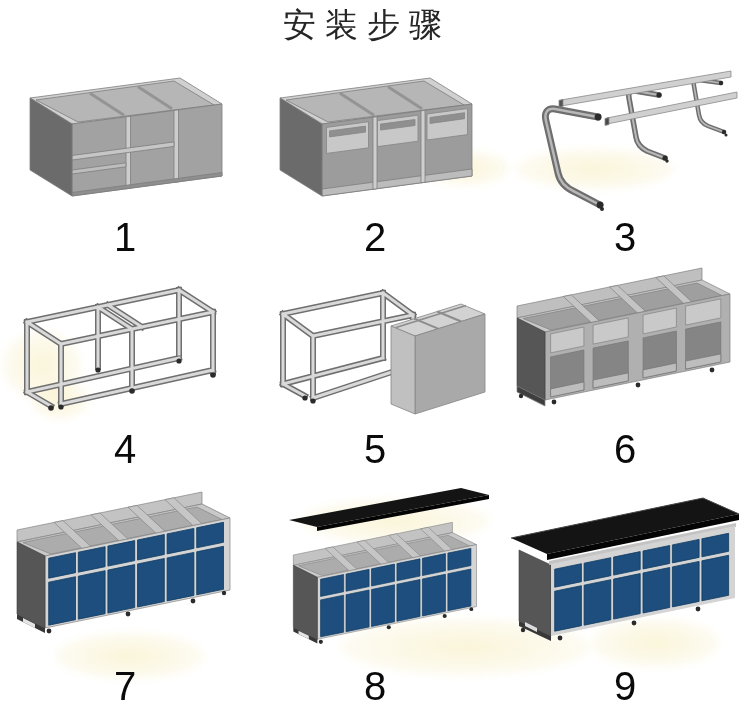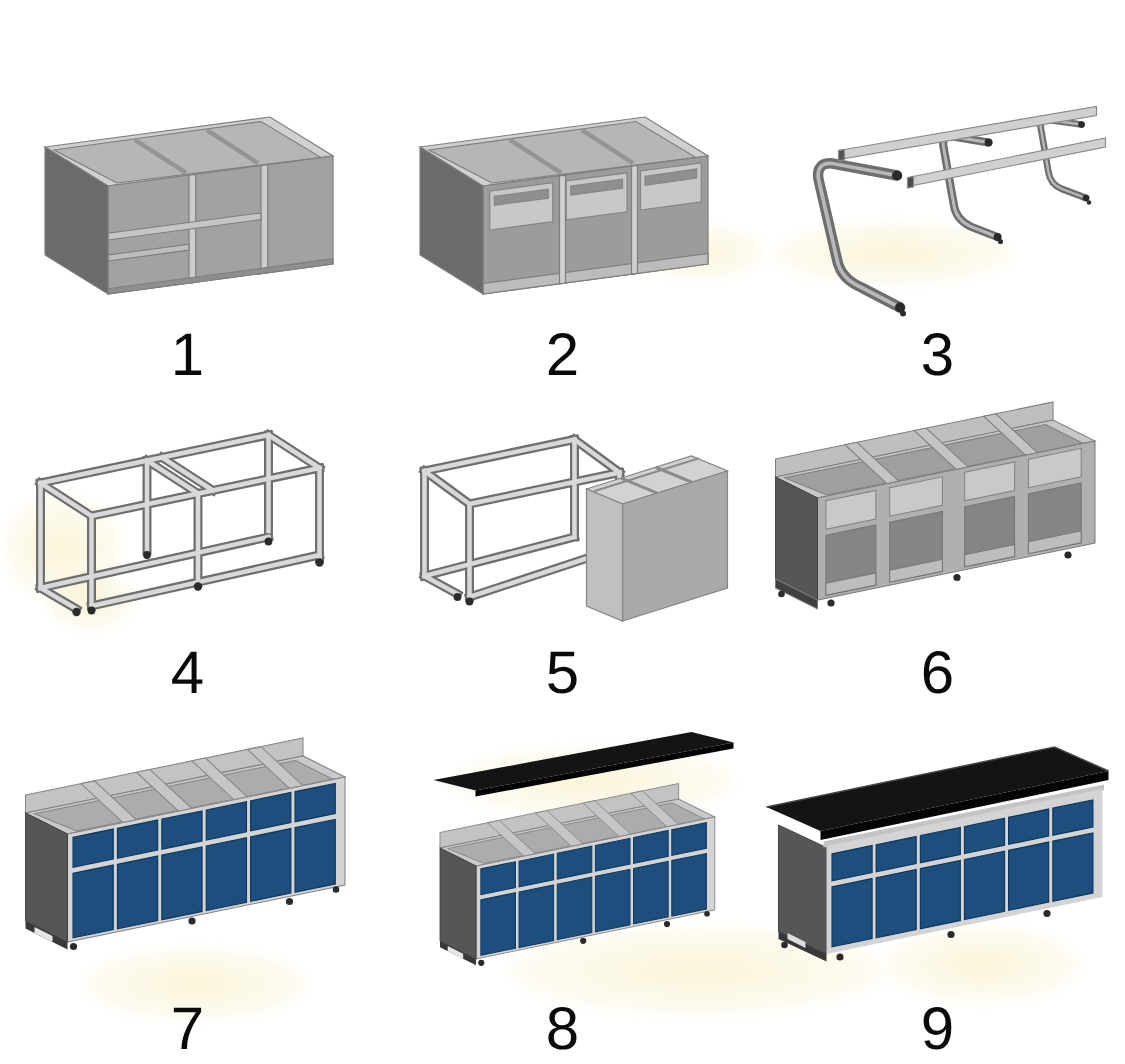--- a/index.html
+++ b/index.html
@@ -61,20 +61,21 @@
 
   <div class="wm" style="left:515px;top:148px;width:160px;height:42px;"></div>
   <div class="wm" style="left:2px;top:330px;width:80px;height:70px;"></div>
   <div class="wm" style="left:30px;top:380px;width:60px;height:40px;"></div>
   <div class="wm" style="left:300px;top:498px;width:190px;height:46px;"></div>
   <div class="wm" style="left:340px;top:618px;width:250px;height:58px;"></div>
   <div class="wm" style="left:55px;top:632px;width:150px;height:48px;"></div>
   <div class="wm" style="left:590px;top:618px;width:130px;height:50px;"></div>
   <div class="wm" style="left:420px;top:150px;width:90px;height:36px;"></div>
 
+  <div class="title">安装步骤</div>
 
   <div class="grid">
 
     <figure class="step">
       <svg width="240" height="160" viewBox="0 0 240 160">
         <g stroke="#7e7e7e" stroke-width=".8">
           <polygon points="25,42 175,22 217,48 67,68" fill="#d0d0d0"></polygon>
           <polygon points="31,44 169,25 209,49 73,66" fill="#b6b6b6"></polygon>
           <line x1="85" y1="37.2" x2="119" y2="59.2" stroke="#949494" stroke-width="3"></line>
           <line x1="133" y1="30.8" x2="167" y2="52.8" stroke="#949494" stroke-width="3"></line>

